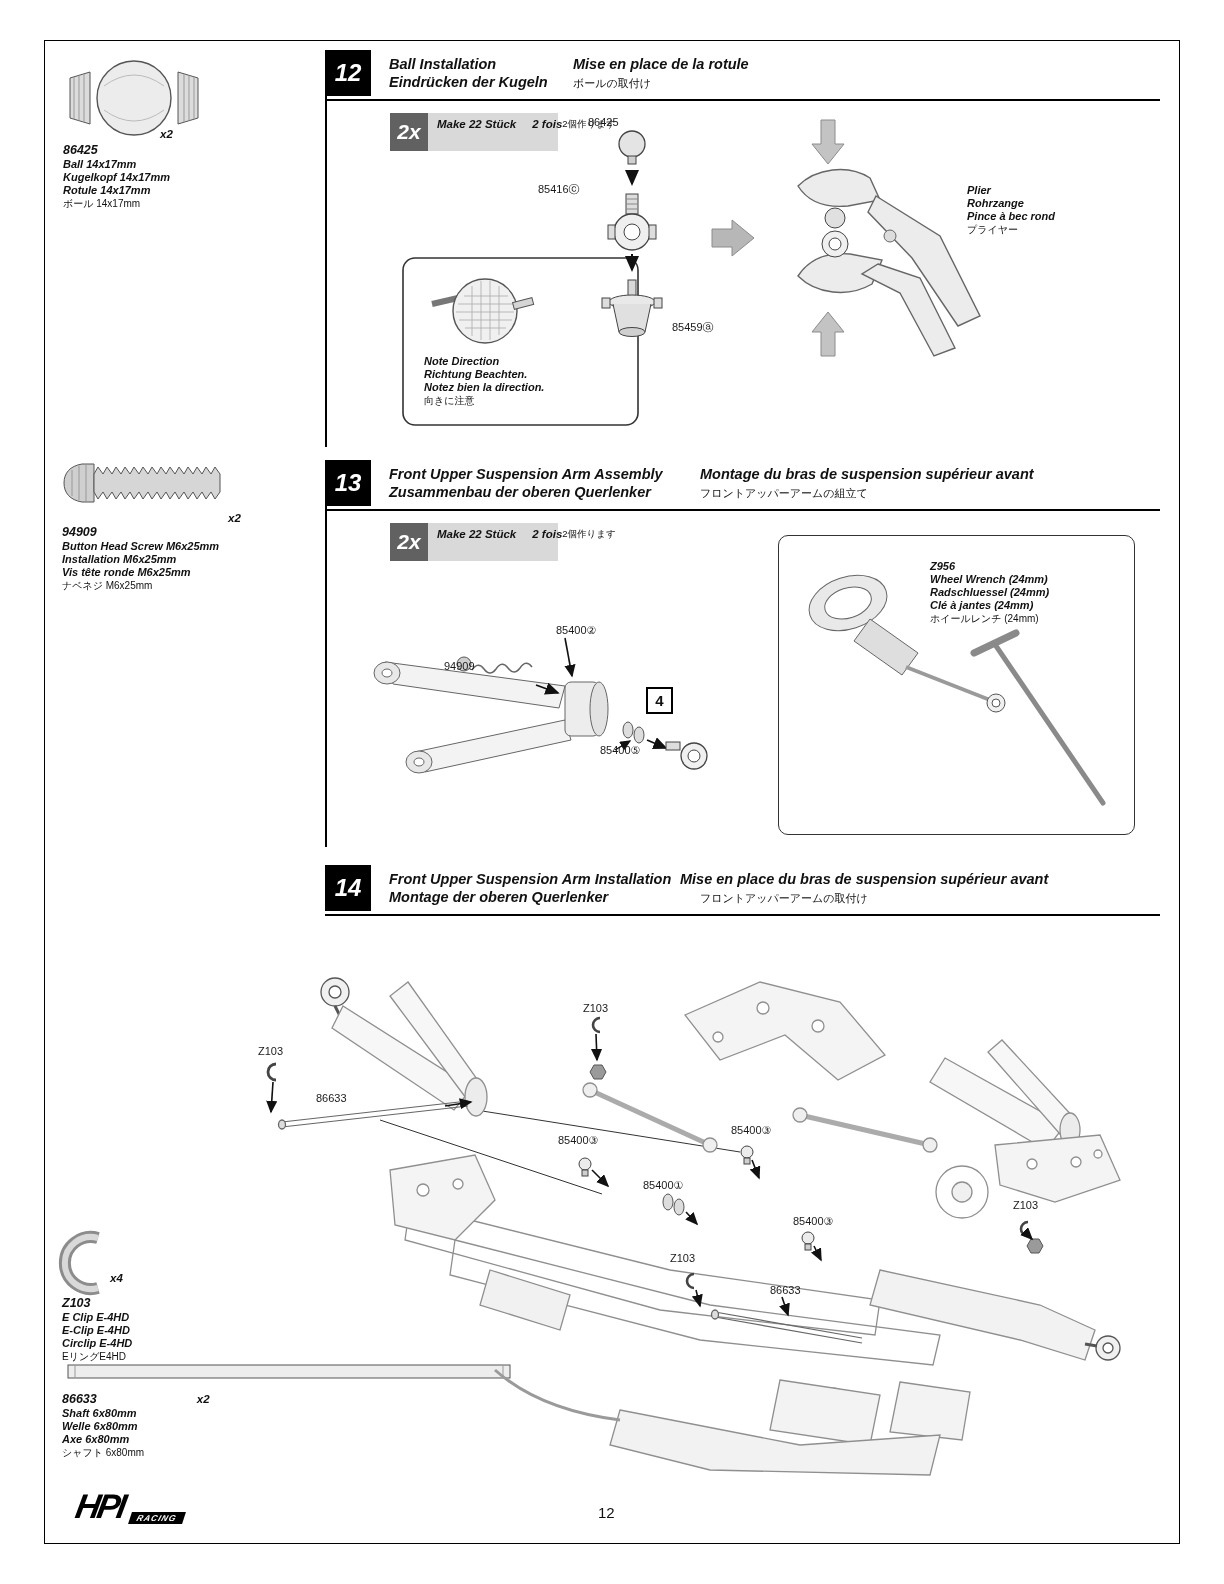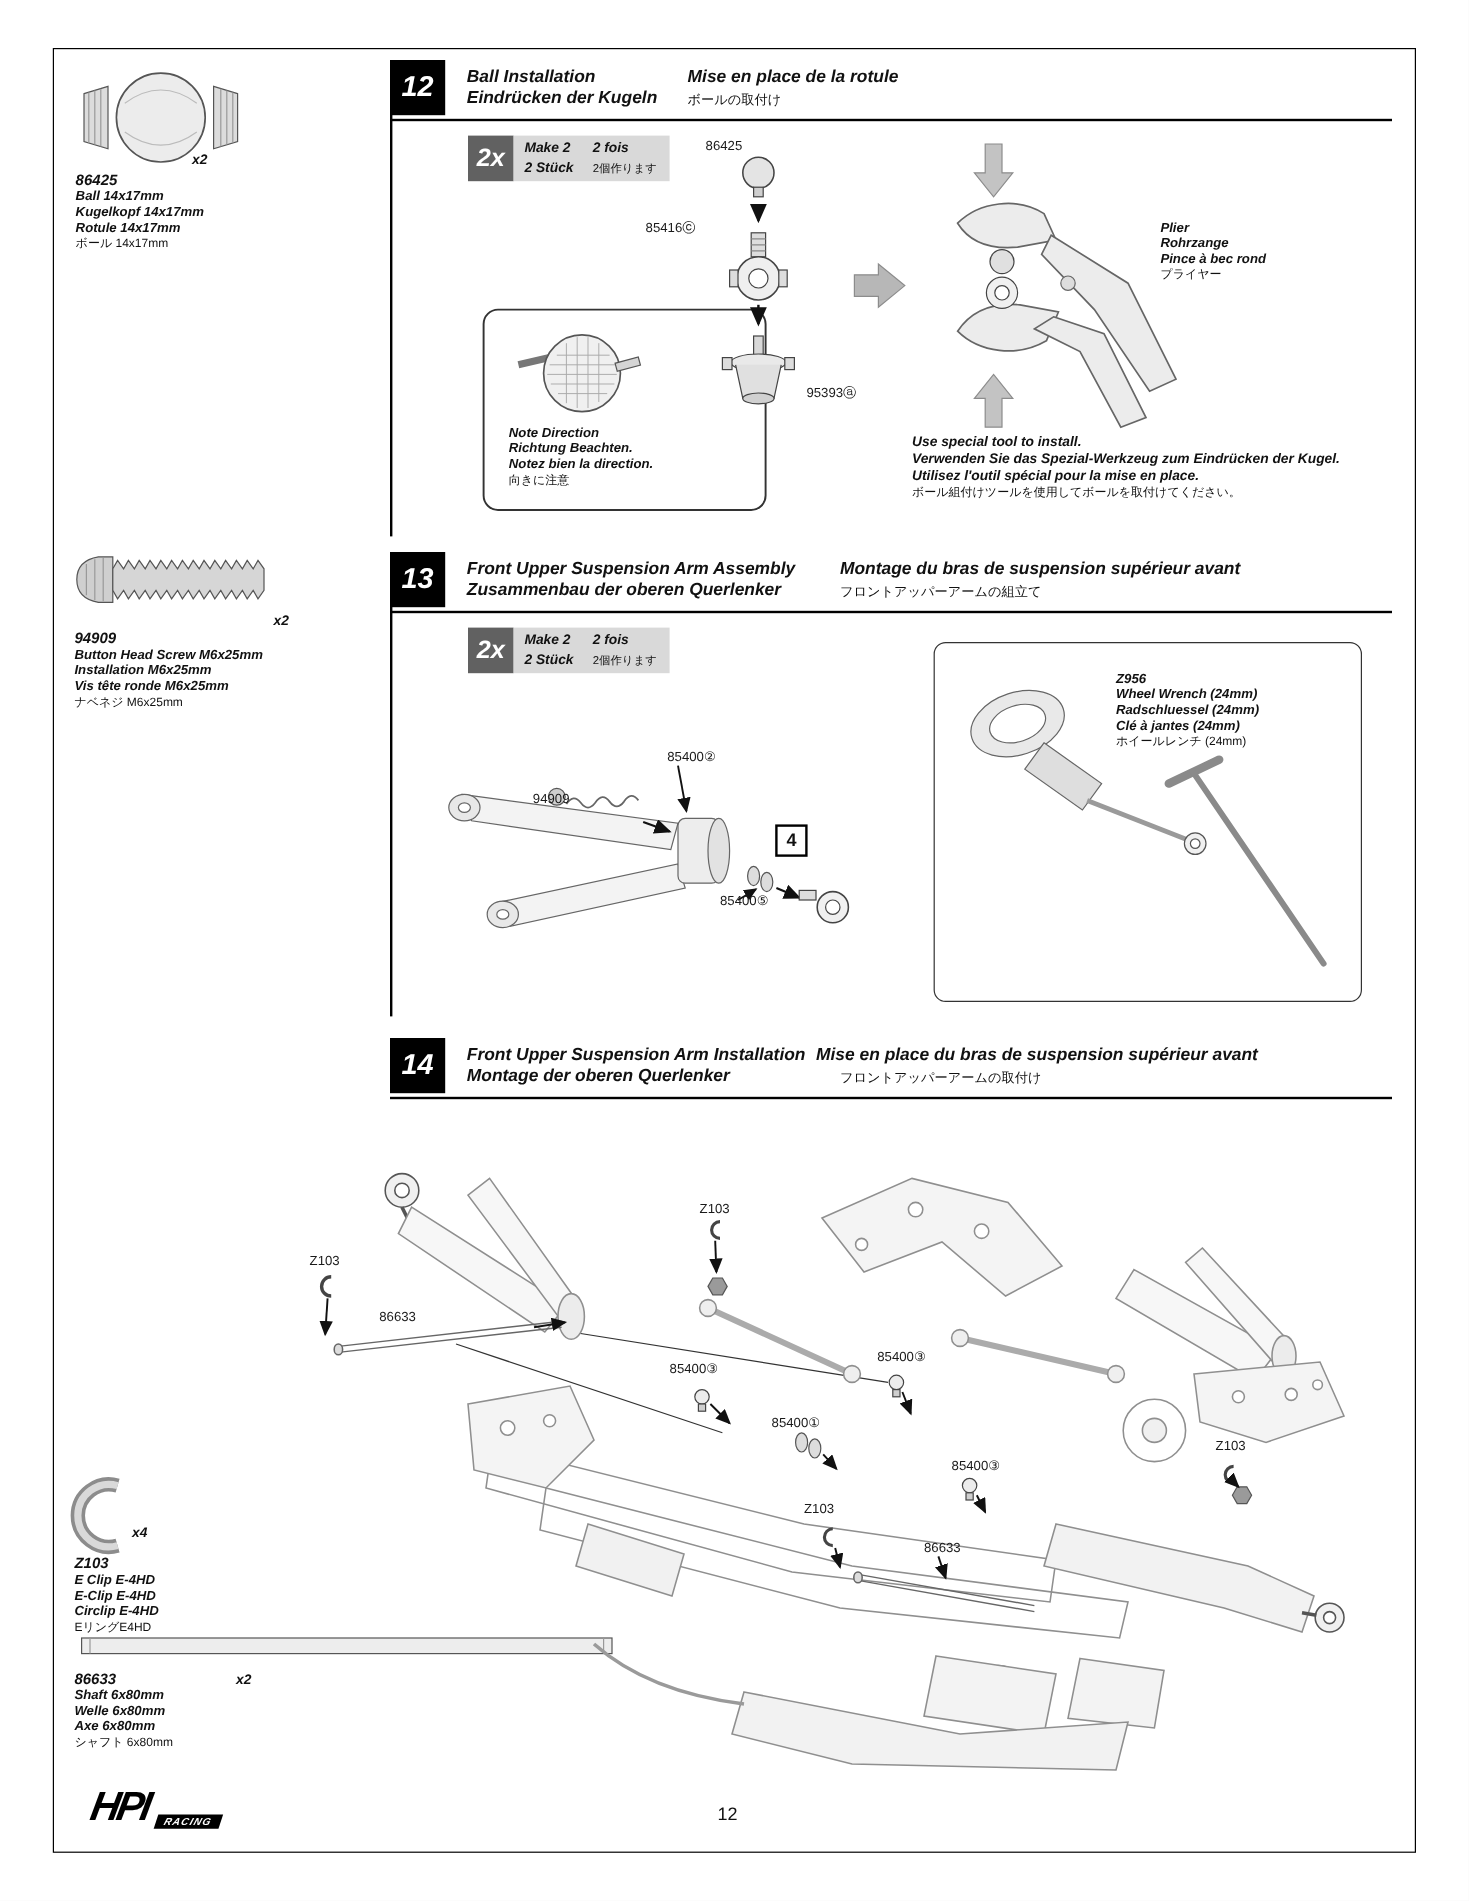--- a/index.html
+++ b/index.html
@@ -15,21 +15,21 @@
   .t-jp{font-size:11px;white-space:nowrap}
   .cap-id{font-weight:bold;font-style:italic;font-size:12.5px;line-height:15px;white-space:nowrap}
   .cap{font-weight:bold;font-style:italic;font-size:11px;line-height:13px;white-space:nowrap}
   .cap-jp{font-weight:normal;font-style:normal;font-size:10px}
   .qty{font-weight:bold;font-style:italic;font-size:11.5px;white-space:nowrap}
   .lbl{font-size:11px;color:#1a1a1a;white-space:nowrap}
   .make2{display:flex}
   .make2 .badge{width:38px;height:38px;background:#616161;color:#fff;font-weight:bold;font-style:italic;
                 font-size:21px;display:flex;align-items:center;justify-content:center}
   .make2 .body{width:130px;height:38px;background:#d9d9d9;display:flex;gap:16px;padding:5px 9px}
-  .make2 .col{display:flex;flex-direction:column;justify-content:space-between}
+  .make2 .col{display:flex;justify-content:space-between}
   .m-en{font-weight:bold;font-style:italic;font-size:11.5px;line-height:12px;white-space:nowrap}
   .m-jp{font-size:9.5px;line-height:11px;white-space:nowrap}
   .toolbox{border:1.6px solid #333;border-radius:10px;background:#fff}
   .ref4{width:27px;height:27px;border:2.2px solid #000;background:#fff;font-weight:bold;font-size:15px;
         display:flex;align-items:center;justify-content:center}
   .idline{display:flex;gap:100px;align-items:baseline}
   .logo-hpi{font-weight:bold;font-style:italic;font-size:34px;line-height:32px;letter-spacing:-3px;color:#000;transform:skewX(-10deg)}
   .logo-racing{position:absolute;left:54px;top:22px;background:#000;color:#fff;font-style:italic;font-weight:bold;
                font-size:8.5px;letter-spacing:1px;padding:1px 7px;transform:skewX(-18deg);white-space:nowrap}
   .pagenum{font-size:15px}
@@ -183,42 +183,36 @@
       <path d="M498,156 L540,170 L575,240 L554,248 L520,185 L482,166 Z"></path>
     </g>
     <circle cx="510" cy="128" r="6" fill="#ddd" stroke="#666"></circle>
     <circle cx="455" cy="110" r="10" fill="#e0e0e0" stroke="#444"></circle>
     <circle cx="455" cy="136" r="13" fill="#f0f0f0" stroke="#444"></circle>
     <circle cx="455" cy="136" r="6" fill="#fff" stroke="#444"></circle>
   </svg>
 
   <div class="abs lbl" style="left:588px;top:116px">86425</div>
   <div class="abs lbl" style="left:538px;top:182px">85416ⓒ</div>
-  <div class="abs lbl" style="left:672px;top:320px">95393ⓐ</div>
+  <div class="abs lbl" style="left:672px;top:320px">85459ⓐ</div>
 
   <div class="abs" style="left:424px;top:355px">
     <div class="cap">Note Direction</div>
     <div class="cap">Richtung Beachten.</div>
     <div class="cap">Notez bien la direction.</div>
     <div class="cap cap-jp">向きに注意</div>
   </div>
 
   <div class="abs" style="left:967px;top:184px">
     <div class="cap">Plier</div>
     <div class="cap">Rohrzange</div>
     <div class="cap">Pince à bec rond</div>
     <div class="cap cap-jp">プライヤー</div>
   </div>
 
-  <div class="abs" style="left:760px;top:362px">
-    <div class="cap" style="font-size:11.5px;line-height:14px">Use special tool to install.</div>
-    <div class="cap" style="font-size:11.5px;line-height:14px">Verwenden Sie das Spezial-Werkzeug zum Eindrücken der Kugel.</div>
-    <div class="cap" style="font-size:11.5px;line-height:14px">Utilisez l'outil spécial pour la mise en place.</div>
-    <div class="cap cap-jp" style="line-height:14px">ボール組付けツールを使用してボールを取付けてください。</div>
-  </div>
 
   <div class="abs vrule" style="left:325px;top:460px;height:387px"></div>
   <div class="abs step-num" style="left:325px;top:460px">13</div>
   <div class="abs rule" style="left:325px;top:509px;width:835px"></div>
   <div class="abs t-en" style="left:389px;top:466px">Front Upper Suspension Arm Assembly</div>
   <div class="abs t-en" style="left:389px;top:484px">Zusammenbau der oberen Querlenker</div>
   <div class="abs t-en" style="left:700px;top:466px">Montage du bras de suspension supérieur avant</div>
   <div class="abs t-jp" style="left:700px;top:486px">フロントアッパーアームの組立て</div>
 
   <div class="abs make2" style="left:390px;top:523px">

